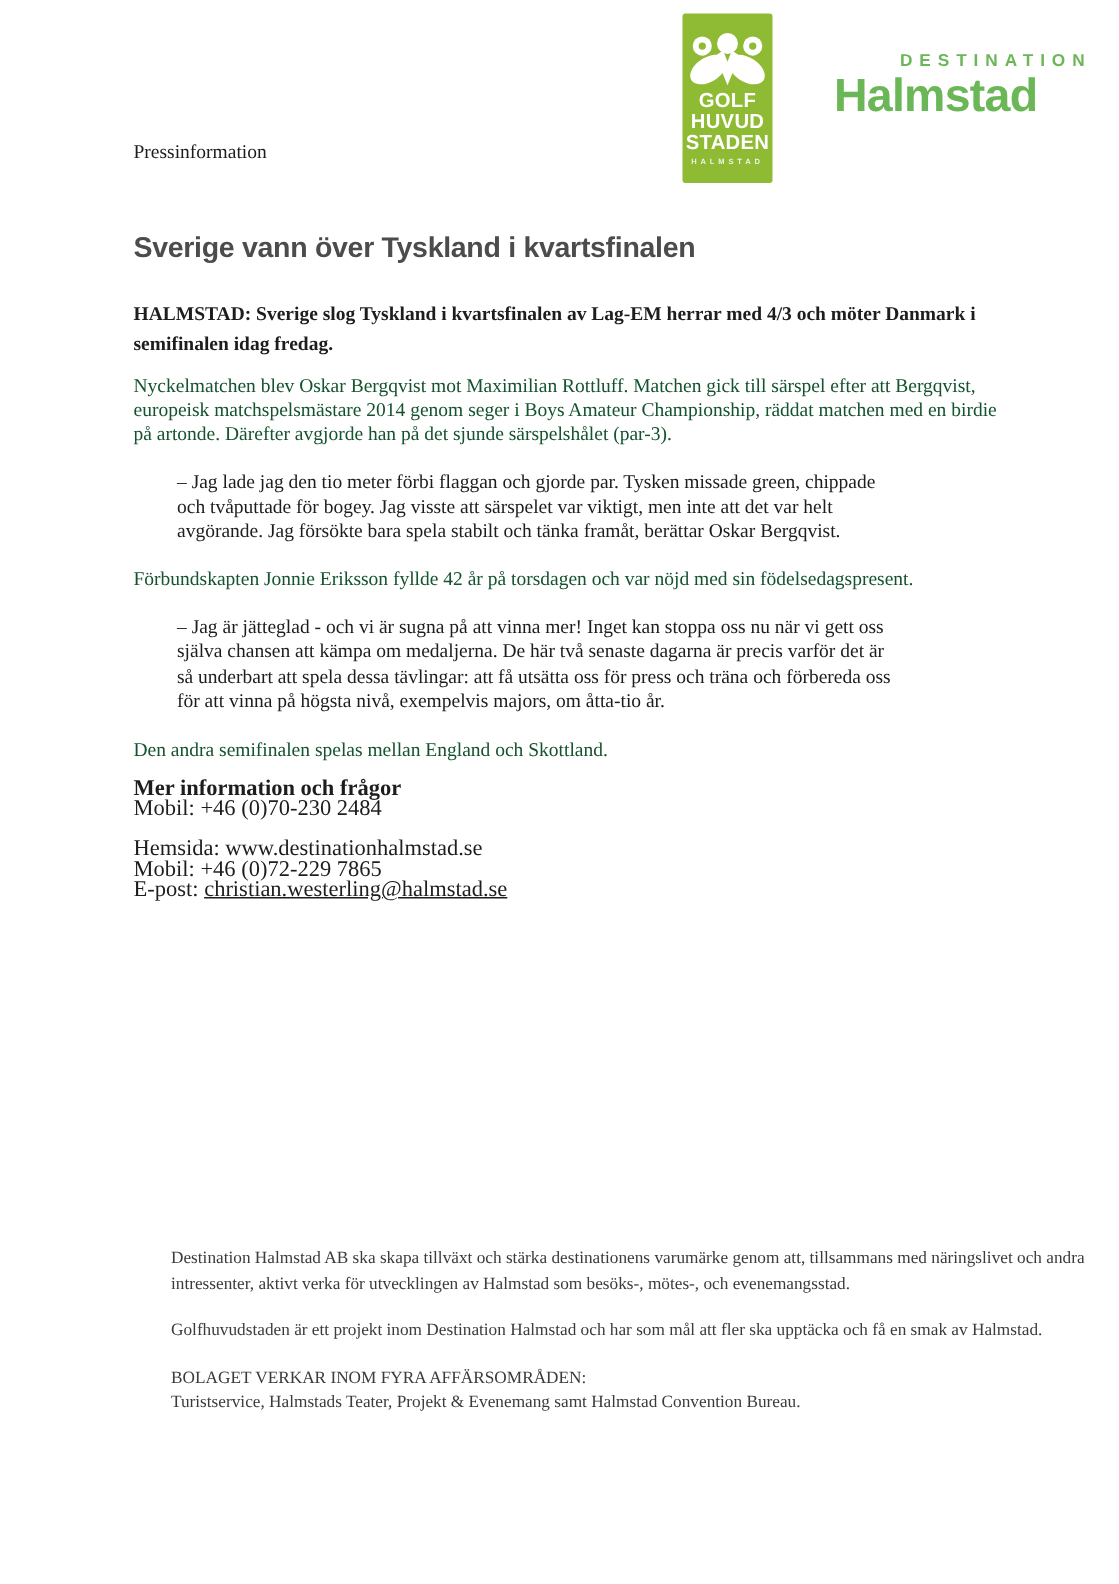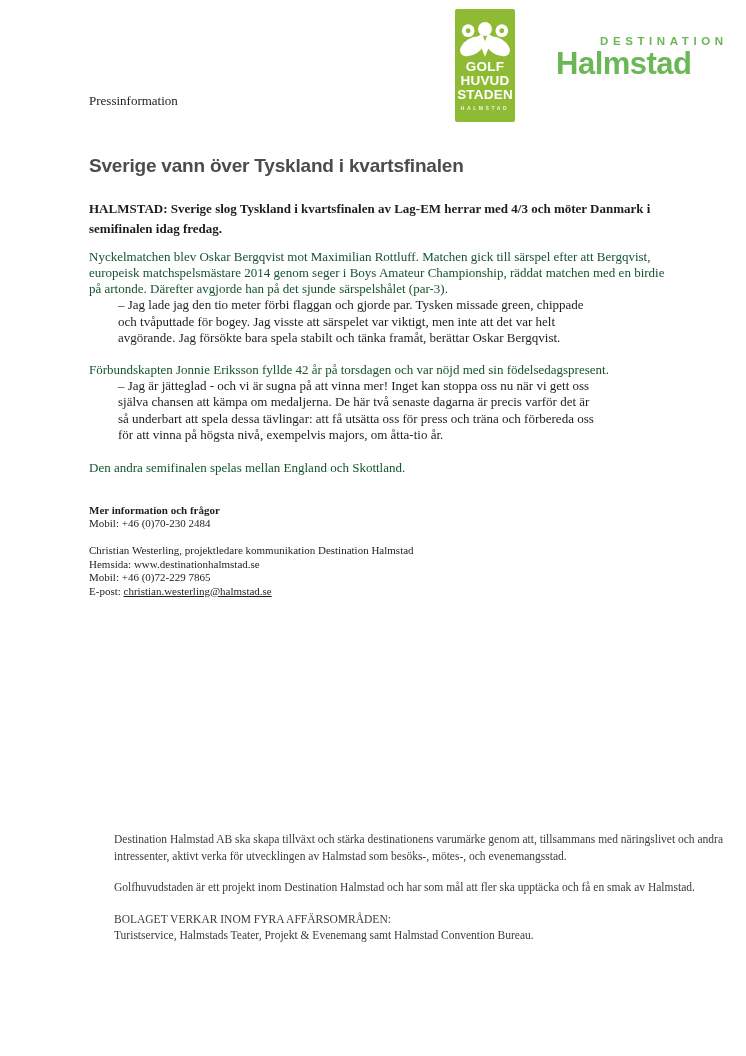--- a/index.html
+++ b/index.html
@@ -88,33 +88,34 @@
     line-height: 19.5px;
     color: #1d1d1d;
   }
   .body-p {
     margin-top: 11px;
     font-size: 13px;
     line-height: 16px;
     color: #14532d;
   }
   .quote {
+    margin-top: 16px;
     margin-left: 29px;
     width: 480px;
     font-size: 13px;
     line-height: 16.5px;
     color: #1d1d1d;
   }
   .p2 { margin-top: 15px; }
   .p3 { margin-top: 16px; }
 
   
   .contact {
-    margin-top: 28px;
-    font-size: 11px;
+    margin-top: 12px;
+    font-size: 15px;
     line-height: 13.6px;
     color: #1d1d1d;
   }
   .contact-heading { font-weight: 700; }
   .contact-gap { height: 13.6px; }
   .email-link { color: #1d1d1d; text-decoration: underline; }
 
   
   .footer {
     position: absolute;
@@ -174,21 +175,20 @@
     <p class="body-p p2">Förbundskapten Jonnie Eriksson fyllde 42 år på torsdagen och var nöjd med sin födelsedagspresent.</p>
 
     <p class="quote">– Jag är jätteglad - och vi är sugna på att vinna mer! Inget kan stoppa oss nu när vi gett oss själva chansen att kämpa om medaljerna. De här två senaste dagarna är precis varför det är så underbart att spela dessa tävlingar: att få utsätta oss för press och träna och förbereda oss för att vinna på högsta nivå, exempelvis majors, om åtta-tio år.</p>
 
     <p class="body-p p3">Den andra semifinalen spelas mellan England och Skottland.</p>
 
     <div class="contact">
       <div class="contact-heading">Mer information och frågor</div>
       <div>Mobil: +46 (0)70-230 2484</div>
       <div class="contact-gap"></div>
-      <div>Christian Westerling, projektledare kommunikation Destination Halmstad</div>
       <div>Hemsida: www.destinationhalmstad.se</div>
       <div>Mobil: +46 (0)72-229 7865</div>
       <div>
         <span>E-post: </span><a class="email-link" href="#">christian.westerling@halmstad.se</a>
       </div>
     </div>
   </div>
 
   <div class="footer">
     <p>Destination Halmstad AB ska skapa tillväxt och stärka destinationens varumärke genom att, tillsammans med näringslivet och andra intressenter, aktivt verka för utvecklingen av Halmstad som besöks-, mötes-, och evenemangsstad.</p>

